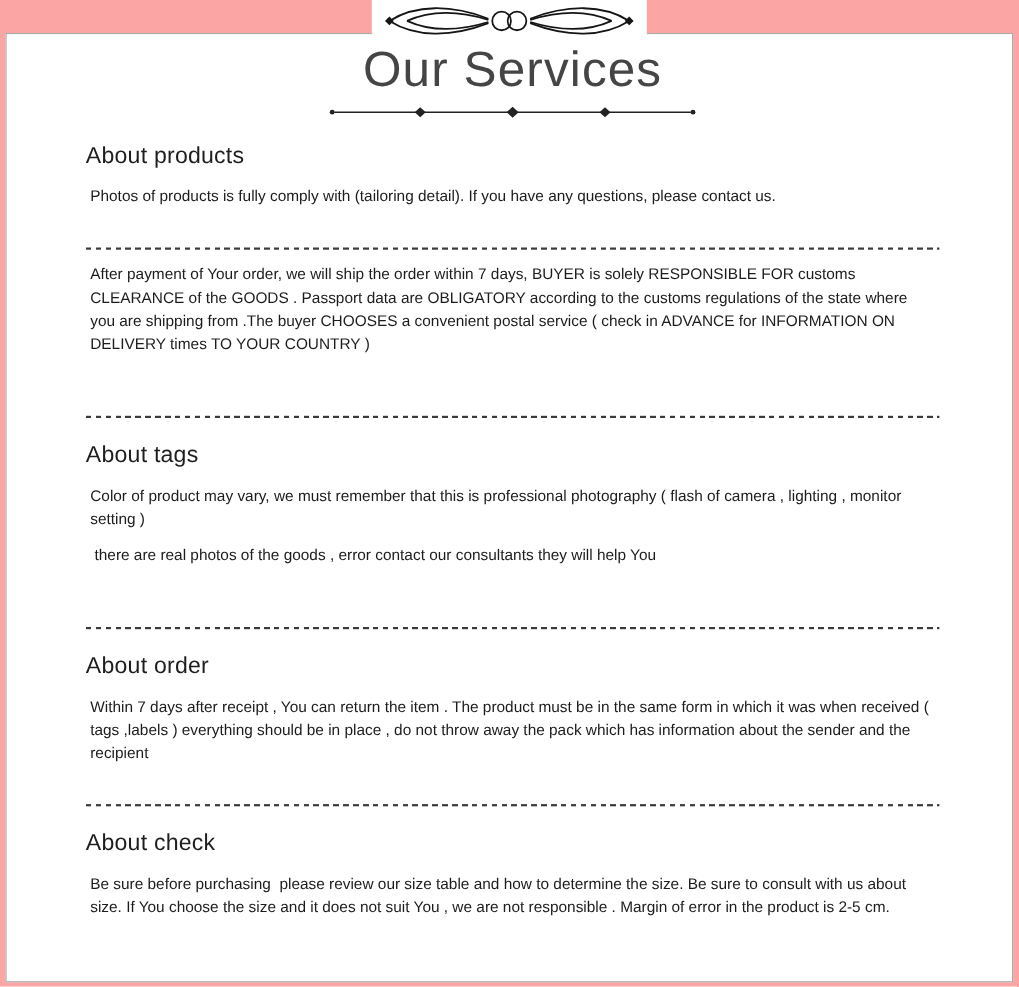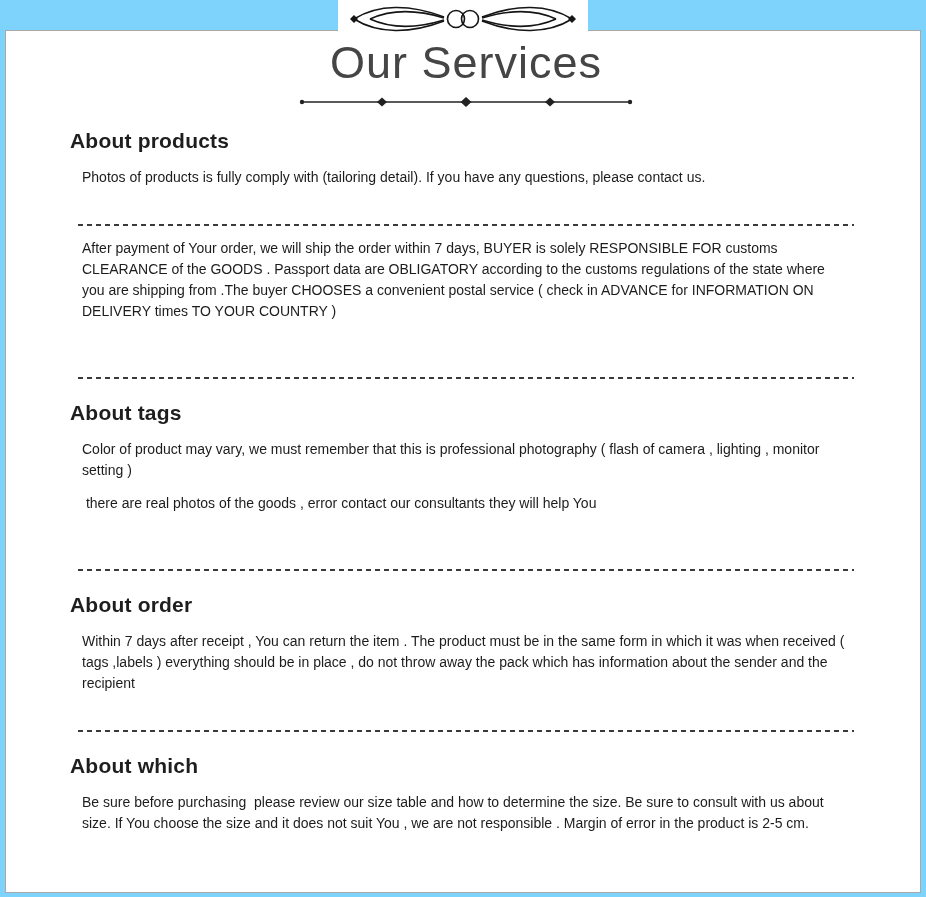--- a/index.html
+++ b/index.html
@@ -5,21 +5,21 @@
   * { box-sizing: border-box; }
   html, body { margin: 0; padding: 0; background: #ffffff; }
   body {
     width: 926px; height: 897px;
     font-family: "Liberation Sans", "DejaVu Sans", sans-serif;
     color: #1c1c1c;
   }
   .frame {
     position: relative;
     width: 926px; height: 897px;
-    background: #7dd3fc;
+    background: #fca5a5;
     overflow: hidden;
     padding-left: 40px;
   }
   .page {
     position: absolute;
     left: 5px; right: 5px; top: 30px; bottom: 4px;
     border: 1px solid #a9a9a9;
     background: #fff;
   }
   .ornament {
@@ -36,24 +36,24 @@
     font-size: 45px;
     font-weight: 400;
     color: #454545;
     letter-spacing: 1px;
     margin: 4px 0 0;
   }
   .title-divider { display: block; margin: 6px auto 0; }
 
   h2.section-heading {
     font-size: 21px;
-    font-weight: 700;
+    font-weight: 400;
     color: #1e1e1e;
     letter-spacing: 0.2px;
-    margin: 22px 0 14px;
+    margin: 22px 8px 14px;
   }
   section:first-of-type h2.section-heading { margin-top: 16px; }
 
   p.section-text {
     font-size: 14px;
     line-height: 21px;
     color: #1c1c1c;
     margin: 12px;
     white-space: pre-wrap;
   }
@@ -132,19 +132,19 @@
       <div class="dashed wide"></div>
 
       <section>
         <h2 class="section-heading">About order</h2>
         <p class="section-text">Within 7 days after receipt , You can return the item . The product must be in the same form in which it was when received ( tags ,labels ) everything should be in place , do not throw away the pack which has information about the sender and the recipient</p>
       </section>
 
       <div class="dashed"></div>
 
       <section>
-        <h2 class="section-heading">About which</h2>
+        <h2 class="section-heading">About check</h2>
         <p class="section-text">Be sure before purchasing  please review our size table and how to determine the size. Be sure to consult with us about size. If You choose the size and it does not suit You , we are not responsible . Margin of error in the product is 2-5 cm.</p>
       </section>
 
     </div>
   </div>
 </div>
 
 </body></html>

